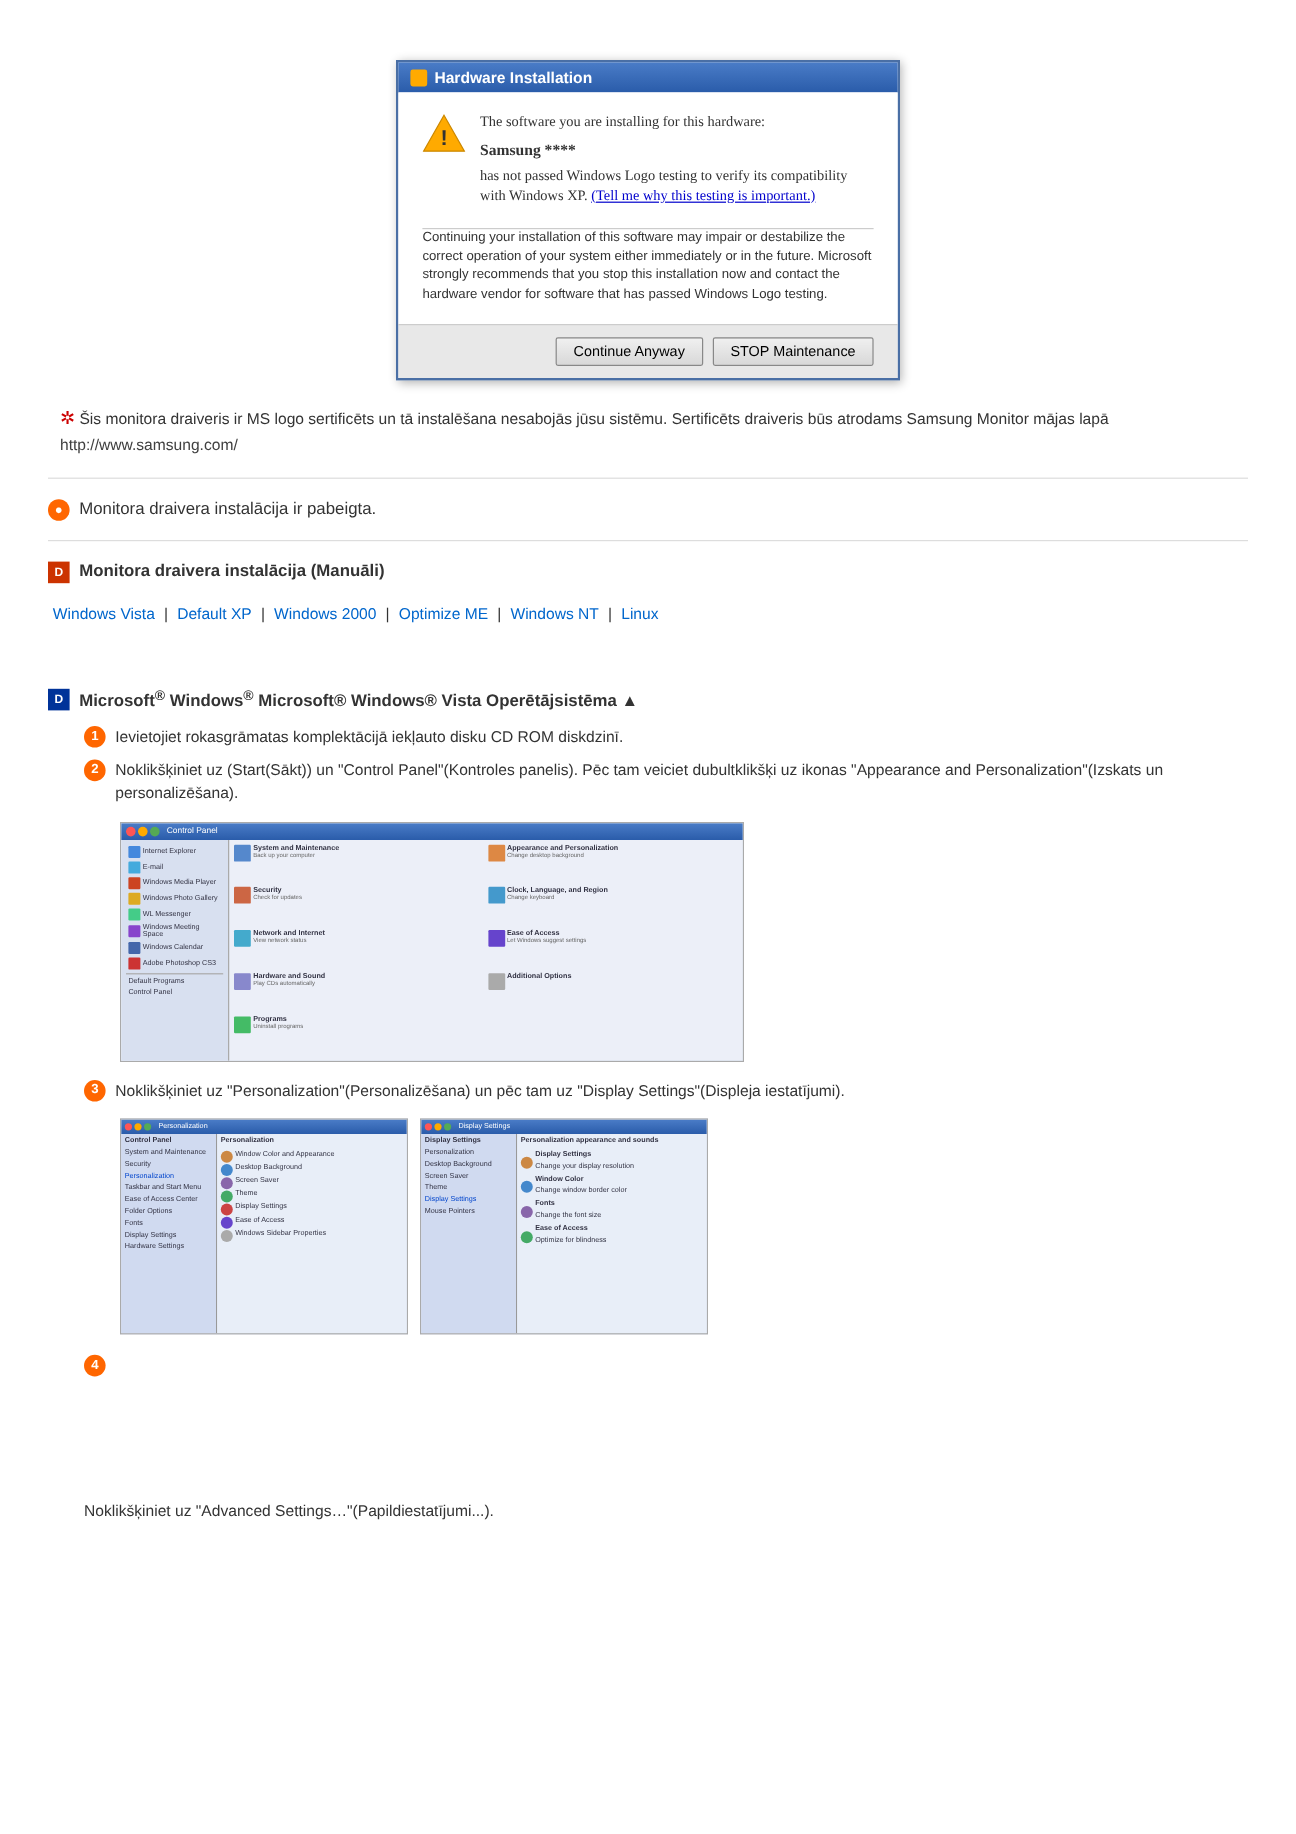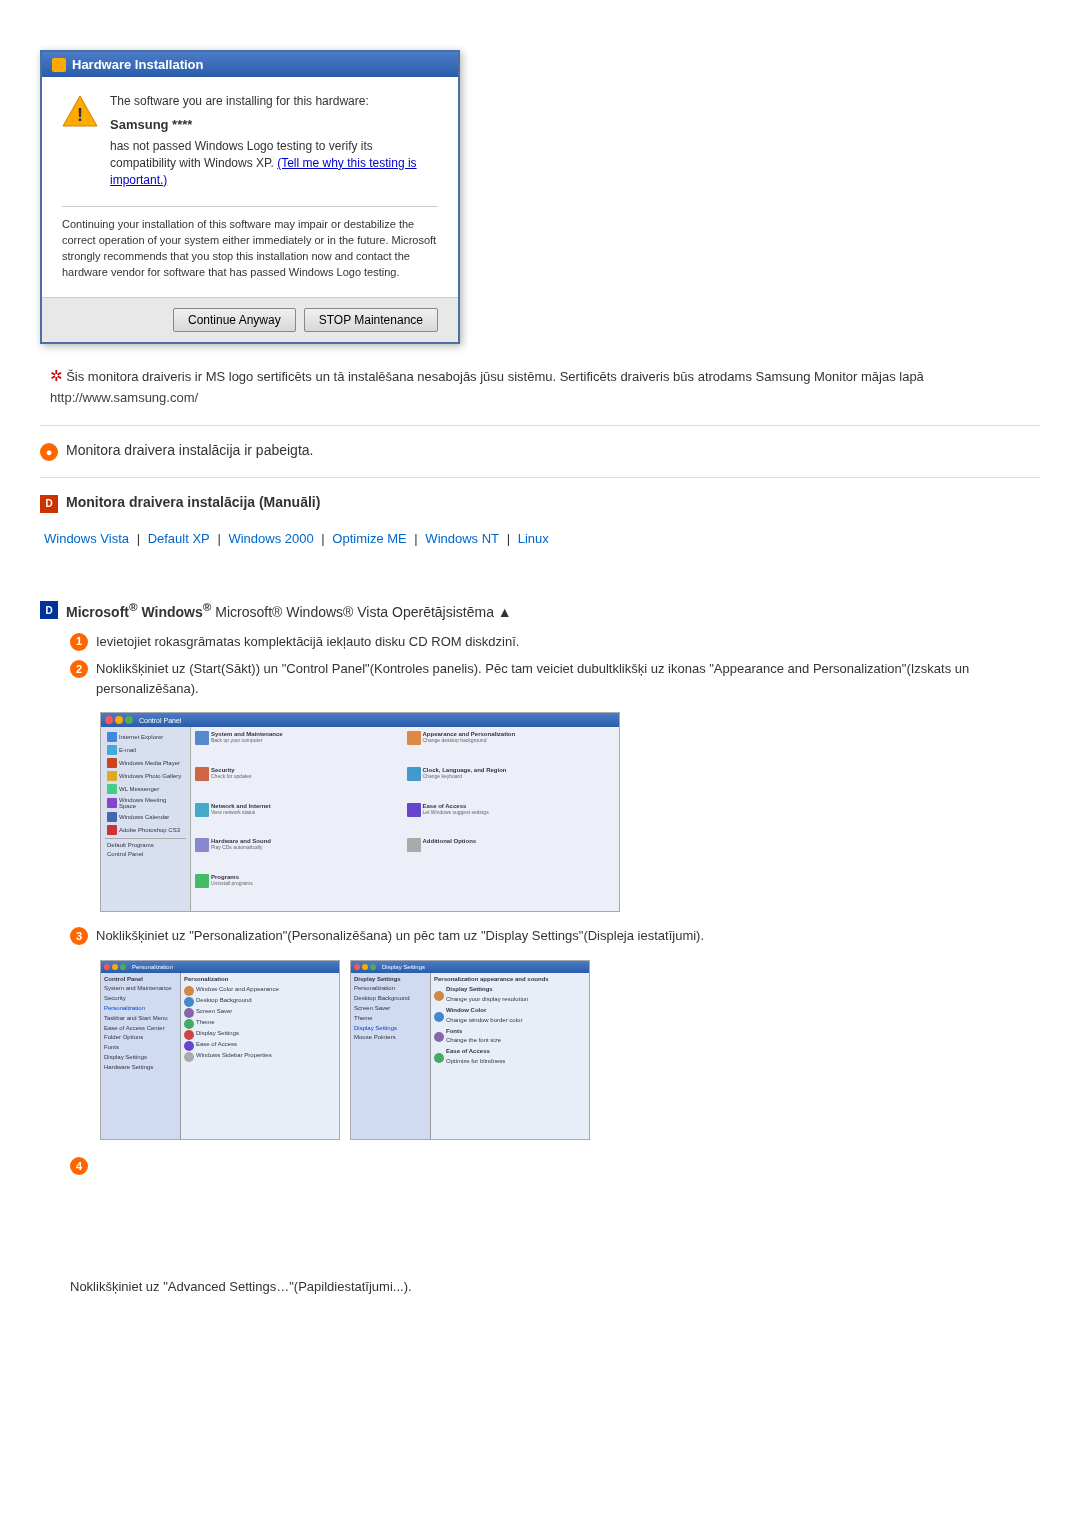--- a/index.html
+++ b/index.html
@@ -9,20 +9,21 @@
       color: #333;
       font-size: 14px;
       padding: 20px 40px;
       max-width: 1080px;
       margin: 0 auto;
     }
 
     
     .dialog-wrapper {
       display: flex;
+      justify-content: center;
       margin: 30px 0 20px 0;
     }
     .dialog-box {
       border: 2px solid #4a6fa5;
       background: #f0f4fb;
       width: 420px;
       padding: 0;
       box-shadow: 2px 2px 8px rgba(0,0,0,0.3);
     }
     .dialog-title-bar {
@@ -61,38 +62,38 @@
       justify-content: center;
     }
     .warning-triangle svg {
       width: 36px;
       height: 36px;
     }
     .dialog-text-block p {
       font-size: 12px;
       margin-bottom: 6px;
       line-height: 1.4;
+      font-family: Liberation Serif, serif;
     }
     .dialog-text-block .device-name {
       font-weight: bold;
       font-size: 13px;
       margin-bottom: 4px;
     }
     .dialog-text-block .link-text {
       color: #0000cc;
       text-decoration: underline;
       cursor: pointer;
     }
     .dialog-warning-text {
       font-size: 11px;
       color: #333;
       line-height: 1.45;
       margin-top: 10px;
       border-top: 1px solid #ccc;
-      padding-top: 10px;
     }
     .dialog-footer {
       background: #e8e8e8;
       border-top: 1px solid #ccc;
       padding: 10px 20px;
       display: flex;
       justify-content: flex-end;
       gap: 8px;
     }
     .dialog-btn {
@@ -449,21 +450,21 @@
   <a href="#">Linux</a>
 </div>
 
 <br>
 
 
 <div class="section-heading">
   <div class="bullet-square-blue">D</div>
   <span>
     Microsoft<sup>®</sup> Windows<sup>®</sup>
-    <span style="font-weight:normal;">Microsoft® Windows® Vista Operētājsistēma</span>
+    <span style="font-weight:bold;">Microsoft® Windows® Vista Operētājsistēma</span>
     ▲
   </span>
 </div>
 
 
 <div class="step-list">
 
   <div class="step-item">
     <div class="step-num-circle">1</div>
     <span>Ievietojiet rokasgrāmatas komplektācijā iekļauto disku CD ROM diskdzinī.</span>

